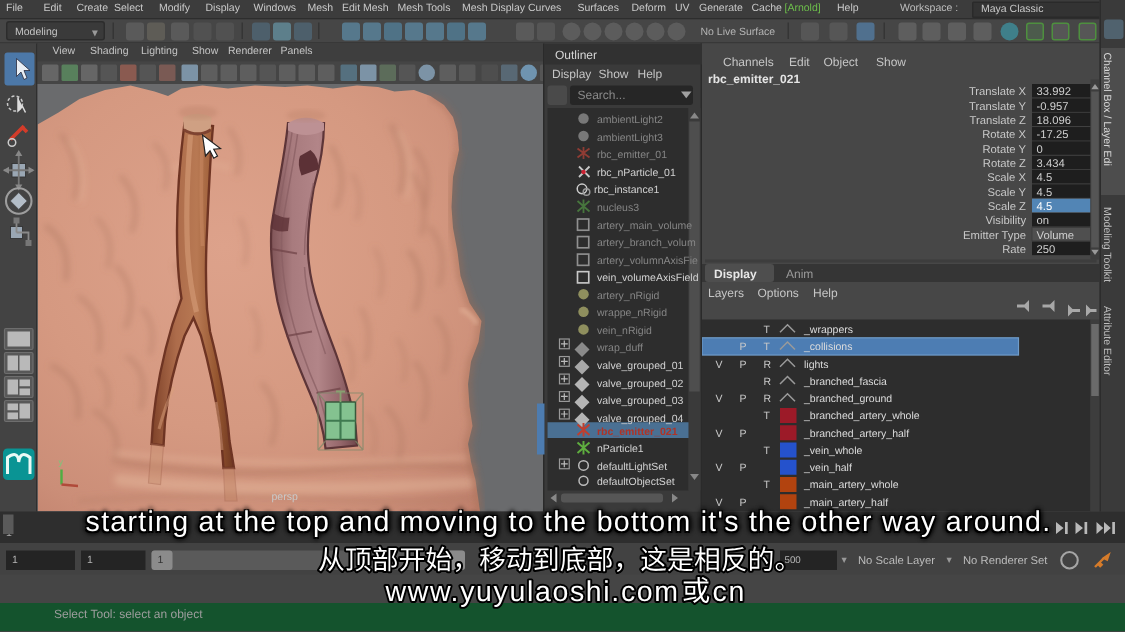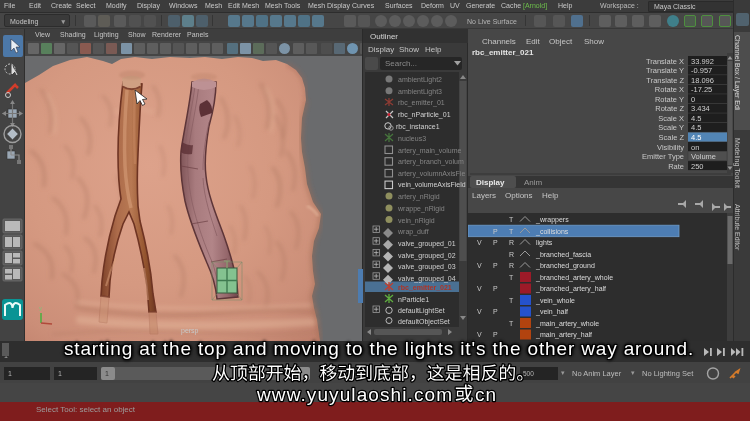--- a/index.html
+++ b/index.html
@@ -27,21 +27,21 @@
 #outliner { left:362px; top:29px; width:106px; height:312px; background:#3a3a3a; border-left:1px solid #2a2a2a; border-right:1px solid #2a2a2a; }
 
 #chpanel { left:468px; top:29px; width:265px; height:312px; background:#474747; }
 
 #rsidebar { left:733px; top:0px; width:17px; height:341px; background:#3a3a3a; border-left:1px solid #2c2c2c; }
 .vtab { position:absolute; left:0px; width:16px; color:#bdbdbd; font-size:7px; writing-mode:vertical-lr; }
 
 #timerow { left:0; top:341px; width:750px; height:21px; background:#2e2e2e; }
 #rangerow { left:0; top:362px; width:750px; height:21px; background:#424242; }
 #melrow { left:0; top:383px; width:750px; height:19px; background:#3e3e3e; }
-#helprow { left:0; top:402px; width:750px; height:19px; background:#7f1d1d; color:#9d9d9d; font-size:8px; }
+#helprow { left:0; top:402px; width:750px; height:19px; background:#14532d; color:#9d9d9d; font-size:8px; }
 
 .sub { position:absolute; width:750px; text-align:center; color:#fff; z-index:50;
   text-shadow:-1px -1px 0 #000, 1px -1px 0 #000, -1px 1px 0 #000, 1px 1px 0 #000, 0 2px 3px #000, 0 -2px 3px #000, 2px 0 3px #000, -2px 0 3px #000; }
 svg { display:block; }
 </style>
 </head>
 <body>
 <div id="app">
 
 <div id="menubar" class="abs">
@@ -567,33 +567,33 @@
 </svg>
 </div>
 <div id="rangerow" class="abs">
 <div style="position:absolute;left:4px;top:5px;width:46px;height:13px;background:#242424;color:#b5b5b5;font-size:7px;padding:3px 0 0 4px">1</div>
 <div style="position:absolute;left:54px;top:5px;width:43px;height:13px;background:#242424;color:#b5b5b5;font-size:7px;padding:3px 0 0 4px">1</div>
 <div style="position:absolute;left:101px;top:5px;width:209px;height:13px;background:#5a5a5a;border-radius:2px"></div>
 <div style="position:absolute;left:101px;top:5px;width:14px;height:13px;background:#8b8b8b;border-radius:2px;color:#333;font-size:7px;padding:3px 0 0 4px">1</div>
 <div style="position:absolute;left:296px;top:5px;width:14px;height:13px;background:#8b8b8b;border-radius:2px"></div>
 <div style="position:absolute;left:520px;top:5px;width:38px;height:13px;background:#242424;color:#b5b5b5;font-size:6.5px;padding:3px 0 0 3px">500</div>
 <span style="position:absolute;left:561px;top:7px;font-size:7px;color:#999">▾</span>
-<span style="position:absolute;left:572px;top:7px;font-size:7.5px;color:#bdbdbd">No Anim Layer</span>
+<span style="position:absolute;left:572px;top:7px;font-size:7.5px;color:#bdbdbd">No Scale Layer</span>
 <span style="position:absolute;left:631px;top:7px;font-size:7px;color:#999">▾</span>
-<span style="position:absolute;left:642px;top:7px;font-size:7.5px;color:#bdbdbd">No Lighting Set</span>
+<span style="position:absolute;left:642px;top:7px;font-size:7.5px;color:#bdbdbd">No Renderer Set</span>
 <svg width="40" height="17" style="position:absolute;left:705px;top:3px" viewBox="0 0 40 17">
 <circle cx="8" cy="8.5" r="5.5" fill="none" stroke="#a5a5a5" stroke-width="1.4"></circle>
 <path d="M25 13 l6 -6 m0 0 l3 -2 -1 3 Z m-4 4 l2 2 m-1 -3 l2 2" stroke="#d57b2a" stroke-width="1.6" fill="none"></path>
 </svg>
 </div>
 <div id="helprow" class="abs">
       <span style="position:absolute;left:36px;top:3px">Select Tool: select an object</span>
     </div>
 
-<div class="sub" style="left:0;top:339px;font-size:19px;letter-spacing:0.85px;padding-left:8px;line-height:19px;">starting at the top and moving to the lights it's the other way around.</div>
+<div class="sub" style="left:0;top:339px;font-size:19px;letter-spacing:0.85px;padding-left:8px;line-height:19px;">starting at the top and moving to the bottom it's the other way around.</div>
 <div id="sub2" class="abs" style="z-index:50;left:0;top:0">
 <svg width="750" height="421" viewBox="0 0 750 421" style="position:absolute;left:0;top:0">
 <path transform="translate(212,379.5)" d="M4.7 -14.6C4.4 -8 3.7 -2.7 0.7 0.5C1.1 0.7 1.8 1.2 2 1.4C3.8 -0.8 4.9 -3.7 5.4 -7.2C6.5 -5.7 7.6 -4.1 8.1 -2.9L9.1 -3.9C8.5 -5.3 7 -7.4 5.7 -8.9C5.9 -10.7 6 -12.6 6.1 -14.6ZM11.6 -14.7C11.2 -7.8 10.2 -2.6 6.6 0.4C7 0.6 7.7 1.1 7.9 1.3C9.9 -0.5 11.1 -2.9 11.9 -6C12.7 -3.3 14 -0.5 16.2 1.2C16.4 0.8 16.9 0.3 17.2 0C14.4 -1.9 13 -5.7 12.4 -8.7C12.7 -10.5 12.9 -12.5 13 -14.6ZM29.7 -8.9L29.7 -5.3C29.7 -3.4 29.4 -1 25 0.4C25.3 0.7 25.7 1.1 25.8 1.4C30.3 -0.3 31.1 -3 31.1 -5.3L31.1 -8.9ZM30.6 -1.6C31.8 -0.7 33.5 0.6 34.2 1.5L35.1 0.4C34.3 -0.4 32.7 -1.6 31.4 -2.5ZM26.4 -11.2L26.4 -2.8L27.7 -2.8L27.7 -10L33.1 -10L33.1 -2.8L34.4 -2.8L34.4 -11.2L30.3 -11.2L31 -13L35.1 -13L35.1 -14.2L25.7 -14.2L25.7 -13L29.5 -13C29.4 -12.5 29.2 -11.8 29 -11.2ZM18.7 -13.8L18.7 -12.5L21.6 -12.5L21.6 -0.9C21.6 -0.6 21.5 -0.6 21.2 -0.5C20.9 -0.5 20 -0.5 18.9 -0.6C19.1 -0.2 19.3 0.4 19.4 0.8C20.8 0.8 21.7 0.8 22.2 0.5C22.8 0.3 22.9 -0.1 22.9 -0.9L22.9 -12.5L25.3 -12.5L25.3 -13.8ZM38.3 -11.2C38.8 -10.3 39.3 -9 39.5 -8.1L40.7 -8.5C40.5 -9.3 40 -10.6 39.5 -11.5ZM47 -14.1L47 1.4L48.2 1.4L48.2 -12.9L51.1 -12.9C50.6 -11.4 49.9 -9.5 49.2 -8C50.9 -6.4 51.3 -5.1 51.3 -4C51.3 -3.3 51.2 -2.8 50.8 -2.6C50.6 -2.4 50.4 -2.4 50.1 -2.4C49.7 -2.4 49.2 -2.4 48.7 -2.4C48.9 -2 49.1 -1.5 49.1 -1.1C49.6 -1.1 50.2 -1.1 50.6 -1.2C51.1 -1.2 51.4 -1.3 51.7 -1.5C52.3 -1.9 52.6 -2.8 52.6 -3.8C52.6 -5.1 52.2 -6.5 50.5 -8.2C51.3 -9.8 52.1 -11.9 52.8 -13.6L51.9 -14.1L51.6 -14.1ZM40.2 -14.8C40.5 -14.2 40.8 -13.5 41 -12.9L37.2 -12.9L37.2 -11.7L45.7 -11.7L45.7 -12.9L42.4 -12.9C42.2 -13.5 41.8 -14.4 41.4 -15.1ZM43.6 -11.6C43.3 -10.6 42.7 -9.1 42.2 -8.1L36.7 -8.1L36.7 -6.9L46.1 -6.9L46.1 -8.1L43.6 -8.1C44 -9 44.5 -10.2 44.9 -11.3ZM37.8 -5.2L37.8 1.3L39 1.3L39 0.5L43.9 0.5L43.9 1.2L45.3 1.2L45.3 -5.2ZM39 -0.8L39 -4L43.9 -4L43.9 -0.8ZM65.3 -12.6L65.3 -7.5L60.3 -7.5L60.3 -8.3L60.3 -12.6ZM54.6 -7.5L54.6 -6.2L58.9 -6.2C58.6 -3.7 57.7 -1.3 54.7 0.5C55 0.7 55.5 1.2 55.7 1.5C59.1 -0.6 60 -3.4 60.2 -6.2L65.3 -6.2L65.3 1.4L66.7 1.4L66.7 -6.2L70.7 -6.2L70.7 -7.5L66.7 -7.5L66.7 -12.6L70.1 -12.6L70.1 -13.9L55.3 -13.9L55.3 -12.6L58.9 -12.6L58.9 -8.3L58.9 -7.5ZM79.9 -5.9L79.9 1.4L81.1 1.4L81.1 0.6L86.5 0.6L86.5 1.4L87.8 1.4L87.8 -5.9ZM81.1 -0.6L81.1 -4.6L86.5 -4.6L86.5 -0.6ZM79.3 -7.3C79.8 -7.5 80.6 -7.6 87.2 -8.1C87.5 -7.6 87.7 -7.2 87.8 -6.8L88.9 -7.4C88.4 -8.8 87.1 -10.9 85.9 -12.4L84.8 -11.9C85.5 -11.1 86.1 -10.2 86.6 -9.3L80.9 -8.9C82.1 -10.5 83.3 -12.6 84.2 -14.7L82.8 -15.1C81.9 -12.8 80.5 -10.4 80 -9.7C79.5 -9.1 79.2 -8.7 78.8 -8.6C79 -8.2 79.2 -7.6 79.3 -7.3ZM75.2 -10.1L77.3 -10.1C77 -7.8 76.6 -5.9 76 -4.3C75.4 -4.8 74.8 -5.3 74.2 -5.7C74.5 -7 74.9 -8.5 75.2 -10.1ZM72.8 -5.2C73.7 -4.6 74.6 -3.9 75.5 -3.1C74.7 -1.5 73.6 -0.4 72.3 0.3C72.6 0.6 73 1.1 73.1 1.4C74.5 0.6 75.6 -0.6 76.5 -2.2C77.1 -1.6 77.7 -0.9 78.1 -0.4L78.9 -1.5C78.5 -2.1 77.8 -2.8 77 -3.5C77.8 -5.5 78.3 -8 78.6 -11.3L77.8 -11.4L77.6 -11.4L75.5 -11.4C75.7 -12.6 75.9 -13.8 76 -14.9L74.8 -15C74.7 -13.9 74.5 -12.6 74.2 -11.4L72.4 -11.4L72.4 -10.1L74 -10.1C73.6 -8.3 73.2 -6.5 72.8 -5.2ZM92.3 1.9C94.2 1.3 95.4 -0.2 95.4 -2.1C95.4 -3.4 94.9 -4.2 93.9 -4.2C93.2 -4.2 92.5 -3.8 92.5 -2.9C92.5 -2.1 93.1 -1.6 93.9 -1.6L94.2 -1.7C94.1 -0.4 93.3 0.4 91.9 1ZM113.5 -14.9C112.3 -14.3 110.2 -13.8 108.4 -13.5C108.6 -13.2 108.8 -12.7 108.8 -12.4C109.5 -12.5 110.2 -12.7 111 -12.8L111 -9.9L108.2 -9.9L108.2 -8.6L110.7 -8.6C110.1 -6.6 109 -4.3 108 -3C108.2 -2.6 108.5 -2.1 108.7 -1.7C109.5 -2.9 110.3 -4.7 111 -6.5L111 1.4L112.2 1.4L112.2 -6.8C112.7 -6 113.4 -5 113.6 -4.4L114.4 -5.5C114.1 -5.9 112.7 -7.7 112.2 -8.2L112.2 -8.6L114.4 -8.6L114.4 -9.9L112.2 -9.9L112.2 -13.1C113 -13.3 113.7 -13.6 114.3 -13.8ZM116.5 -10.5C117.1 -10.2 117.8 -9.7 118.3 -9.2C117 -8.6 115.7 -8.1 114.3 -7.7C114.5 -7.5 114.8 -7 115 -6.7C118.5 -7.6 122 -9.6 123.5 -12.9L122.7 -13.4L122.5 -13.3L119.1 -13.3C119.5 -13.8 119.9 -14.3 120.2 -14.8L118.8 -15C118 -13.7 116.4 -12.2 114.2 -11.1C114.5 -10.9 114.9 -10.5 115.1 -10.2C116.2 -10.8 117.1 -11.5 117.9 -12.2L121.7 -12.2C121.1 -11.3 120.3 -10.5 119.4 -9.9C118.9 -10.3 118.1 -10.9 117.5 -11.2ZM117.4 -3.5C118.1 -3 118.9 -2.4 119.4 -1.8C117.8 -0.7 115.9 0 113.9 0.4C114.1 0.7 114.4 1.2 114.6 1.5C119 0.5 123 -1.8 124.5 -6.6L123.7 -6.9L123.4 -6.9L120.3 -6.9C120.7 -7.3 121 -7.8 121.3 -8.3L119.9 -8.5C119 -6.9 117.2 -5.1 114.5 -3.8C114.8 -3.7 115.1 -3.2 115.3 -2.9C116.9 -3.7 118.2 -4.7 119.3 -5.7L122.8 -5.7C122.2 -4.5 121.4 -3.5 120.4 -2.6C119.9 -3.2 119.1 -3.7 118.4 -4.2ZM126.9 -13.6L126.9 -12.4L133.8 -12.4L133.8 -13.6ZM137 -14.7C137 -13.5 137 -12.2 136.9 -10.9L134.4 -10.9L134.4 -9.6L136.9 -9.6C136.7 -5.5 136 -1.8 133.5 0.4C133.9 0.6 134.3 1.1 134.6 1.4C137.2 -1.1 138 -5.2 138.2 -9.6L140.9 -9.6C140.7 -3.3 140.4 -0.9 140 -0.3C139.8 -0.1 139.6 -0.1 139.3 -0.1C138.9 -0.1 137.9 -0.1 136.9 -0.2C137.2 0.2 137.3 0.8 137.3 1.1C138.3 1.2 139.3 1.2 139.8 1.2C140.4 1.1 140.8 0.9 141.1 0.5C141.8 -0.3 142 -2.8 142.2 -10.2C142.2 -10.4 142.2 -10.9 142.2 -10.9L138.3 -10.9C138.3 -12.2 138.3 -13.5 138.3 -14.7ZM126.9 -0.8L126.9 -0.8L126.9 -0.8C127.3 -1 128 -1.2 132.9 -2.3L133.3 -1.1L134.5 -1.5C134.1 -2.8 133.3 -4.9 132.6 -6.5L131.5 -6.2C131.9 -5.4 132.2 -4.4 132.6 -3.5L128.3 -2.6C129 -4.2 129.7 -6.2 130.1 -8.1L134.1 -8.1L134.1 -9.3L126.3 -9.3L126.3 -8.1L128.8 -8.1C128.3 -6 127.5 -3.9 127.3 -3.3C127 -2.6 126.7 -2.1 126.5 -2C126.6 -1.7 126.8 -1.1 126.9 -0.8ZM154.7 -13.5L154.7 -2.6L155.9 -2.6L155.9 -13.5ZM158.2 -14.7L158.2 -0.7C158.2 -0.4 158.1 -0.3 157.8 -0.3C157.5 -0.3 156.5 -0.3 155.5 -0.3C155.7 0.1 155.9 0.7 156 1.1C157.3 1.1 158.2 1 158.8 0.8C159.3 0.6 159.5 0.2 159.5 -0.7L159.5 -14.7ZM144.3 -0.8L144.6 0.5C147 0.1 150.4 -0.6 153.6 -1.2L153.5 -2.4L149.7 -1.7L149.7 -4.5L153.3 -4.5L153.3 -5.7L149.7 -5.7L149.7 -7.6L148.5 -7.6L148.5 -5.7L144.9 -5.7L144.9 -4.5L148.5 -4.5L148.5 -1.5ZM145.3 -7.9C145.8 -8.1 146.4 -8.1 152 -8.7C152.3 -8.3 152.5 -7.9 152.7 -7.6L153.7 -8.2C153.2 -9.3 152 -10.9 151 -12.1L150 -11.5C150.4 -11 150.9 -10.3 151.3 -9.7L146.7 -9.3C147.5 -10.3 148.2 -11.5 148.8 -12.7L153.7 -12.7L153.7 -13.9L144.5 -13.9L144.5 -12.7L147.3 -12.7C146.7 -11.4 146 -10.3 145.7 -9.9C145.4 -9.5 145.2 -9.2 144.9 -9.1C145 -8.8 145.2 -8.1 145.3 -7.9ZM170.3 -2.8C171 -1.6 171.7 0.1 172 1.1L173.1 0.6C172.8 -0.4 172 -2 171.3 -3.2ZM166.2 1.2C166.5 1 167.1 0.8 170.5 -0.4C170.5 -0.7 170.4 -1.2 170.5 -1.6L167.8 -0.7L167.8 -5.1L172.3 -5.1C173 -1.4 174.5 1.3 176.4 1.3C177.6 1.3 178.1 0.5 178.2 -2C177.9 -2.1 177.5 -2.3 177.2 -2.6C177.1 -0.8 176.9 -0 176.5 -0C175.4 -0 174.3 -2.1 173.6 -5.1L177.6 -5.1L177.6 -6.3L173.3 -6.3C173.2 -7.3 173.1 -8.4 173 -9.5C174.4 -9.7 175.8 -9.9 176.9 -10.1L175.8 -11.1C173.7 -10.7 169.8 -10.3 166.5 -10.2L166.5 -0.9C166.5 -0.2 166.1 0 165.8 0.1C165.9 0.4 166.1 0.9 166.2 1.2ZM172 -6.3L167.8 -6.3L167.8 -9.1C169 -9.2 170.4 -9.3 171.7 -9.4C171.8 -8.3 171.9 -7.3 172 -6.3ZM169.6 -14.7C169.9 -14.3 170.2 -13.7 170.4 -13.2L163.3 -13.2L163.3 -8.1C163.3 -5.5 163.1 -1.8 161.7 0.8C162 0.9 162.5 1.3 162.8 1.5C164.3 -1.2 164.6 -5.3 164.6 -8.1L164.6 -12L178.1 -12L178.1 -13.2L171.9 -13.2C171.7 -13.8 171.3 -14.5 170.9 -15.1ZM181.5 -11.2C182 -10.3 182.5 -9 182.7 -8.1L183.9 -8.5C183.7 -9.3 183.2 -10.6 182.7 -11.5ZM190.2 -14.1L190.2 1.4L191.4 1.4L191.4 -12.9L194.3 -12.9C193.8 -11.4 193.1 -9.5 192.4 -8C194.1 -6.4 194.5 -5.1 194.5 -4C194.5 -3.3 194.4 -2.8 194 -2.6C193.8 -2.4 193.6 -2.4 193.3 -2.4C192.9 -2.4 192.4 -2.4 191.9 -2.4C192.1 -2 192.3 -1.5 192.3 -1.1C192.8 -1.1 193.4 -1.1 193.8 -1.2C194.3 -1.2 194.6 -1.3 194.9 -1.5C195.5 -1.9 195.8 -2.8 195.8 -3.8C195.8 -5.1 195.4 -6.5 193.7 -8.2C194.5 -9.8 195.3 -11.9 196 -13.6L195.1 -14.1L194.8 -14.1ZM183.4 -14.8C183.7 -14.2 184 -13.5 184.2 -12.9L180.4 -12.9L180.4 -11.7L188.9 -11.7L188.9 -12.9L185.6 -12.9C185.4 -13.5 185 -14.4 184.6 -15.1ZM186.8 -11.6C186.5 -10.6 185.9 -9.1 185.4 -8.1L179.9 -8.1L179.9 -6.9L189.3 -6.9L189.3 -8.1L186.8 -8.1C187.2 -9 187.7 -10.2 188.1 -11.3ZM181 -5.2L181 1.3L182.2 1.3L182.2 0.5L187.1 0.5L187.1 1.2L188.5 1.2L188.5 -5.2ZM182.2 -0.8L182.2 -4L187.1 -4L187.1 -0.8ZM199.7 1.9C201.6 1.3 202.8 -0.2 202.8 -2.1C202.8 -3.4 202.3 -4.2 201.3 -4.2C200.6 -4.2 199.9 -3.8 199.9 -2.9C199.9 -2.1 200.5 -1.6 201.3 -1.6L201.6 -1.7C201.5 -0.4 200.7 0.4 199.3 1ZM215.9 -13.6C216.8 -12.7 217.9 -11.5 218.4 -10.7L219.5 -11.5C219 -12.3 217.9 -13.5 216.9 -14.2ZM219.3 -8.3L215.7 -8.3L215.7 -7L218 -7L218 -1.8C217.2 -1.5 216.3 -0.9 215.4 -0L216.4 1.3C217.3 0.3 218.1 -0.7 218.7 -0.7C219.1 -0.7 219.7 -0.2 220.4 0.2C221.7 0.9 223.2 1.1 225.3 1.1C227.1 1.1 230.2 1 231.6 0.9C231.6 0.4 231.9 -0.2 232 -0.6C230.2 -0.4 227.4 -0.3 225.4 -0.3C223.4 -0.3 221.8 -0.4 220.7 -1C220.1 -1.4 219.7 -1.7 219.3 -1.8ZM220.6 -9.2C222 -8.2 223.6 -7 225.1 -5.9C223.8 -4.5 222.1 -3.5 220 -2.8C220.2 -2.5 220.7 -1.9 220.8 -1.6C222.9 -2.5 224.7 -3.6 226.1 -5.1C227.7 -3.8 229.1 -2.6 230 -1.6L231.1 -2.6C230.1 -3.6 228.6 -4.8 227 -6.1C228 -7.4 228.9 -9 229.4 -11L231.7 -11L231.7 -12.2L225.9 -12.2L226.8 -12.6C226.6 -13.3 226 -14.3 225.5 -15.1L224.2 -14.7C224.6 -14 225.2 -12.9 225.4 -12.2L220.1 -12.2L220.1 -11L228 -11C227.5 -9.4 226.8 -8 225.9 -6.8C224.4 -7.9 222.9 -9.1 221.6 -10ZM236.9 -10.9L246.3 -10.9L246.3 -9.4L236.9 -9.4ZM236.9 -13.3L246.3 -13.3L246.3 -11.8L236.9 -11.8ZM235.6 -14.3L235.6 -8.4L247.6 -8.4L247.6 -14.3ZM236.8 -5.4C236.4 -2.7 235.2 -0.7 233.3 0.5C233.6 0.7 234.1 1.2 234.3 1.4C235.5 0.6 236.5 -0.5 237.1 -2C238.6 0.5 240.9 1.1 244.5 1.1L249.4 1.1C249.5 0.7 249.7 0.1 249.9 -0.2C249 -0.2 245.3 -0.2 244.6 -0.2C243.8 -0.2 243.1 -0.2 242.5 -0.3L242.5 -2.8L248.4 -2.8L248.4 -3.9L242.5 -3.9L242.5 -5.9L249.6 -5.9L249.6 -7.1L233.8 -7.1L233.8 -5.9L241.1 -5.9L241.1 -0.5C239.6 -0.9 238.4 -1.8 237.7 -3.4C237.9 -4 238.1 -4.5 238.2 -5.2ZM260.4 -8.5L265.8 -8.5L265.8 -5.4L260.4 -5.4ZM260.4 -9.7L260.4 -12.7L265.8 -12.7L265.8 -9.7ZM260.4 -4.1L265.8 -4.1L265.8 -1L260.4 -1ZM259.1 -14L259.1 1.3L260.4 1.3L260.4 0.2L265.8 0.2L265.8 1.3L267.2 1.3L267.2 -14ZM254.4 -15L254.4 -11.2L251.5 -11.2L251.5 -9.9L254.3 -9.9C253.6 -7.4 252.4 -4.6 251.1 -3.1C251.3 -2.8 251.7 -2.3 251.8 -1.9C252.8 -3.2 253.7 -5.1 254.4 -7.2L254.4 1.4L255.7 1.4L255.7 -6.8C256.4 -5.9 257.2 -4.8 257.6 -4.2L258.4 -5.3C258 -5.8 256.4 -7.7 255.7 -8.3L255.7 -9.9L258.3 -9.9L258.3 -11.2L255.7 -11.2L255.7 -15ZM282.9 -14.9C280.3 -14.1 275.6 -13.7 271.5 -13.5L271.5 -8.7C271.5 -5.9 271.4 -2.1 269.5 0.7C269.8 0.8 270.4 1.2 270.6 1.5C272.5 -1.3 272.9 -5.3 272.9 -8.3L274.1 -8.3C274.9 -5.9 276.1 -4 277.6 -2.4C276.1 -1.2 274.2 -0.4 272.3 0.1C272.6 0.4 272.9 1 273.1 1.3C275.1 0.7 277.1 -0.2 278.7 -1.5C280.3 -0.2 282.2 0.7 284.4 1.3C284.6 0.9 285 0.4 285.3 0.1C283.1 -0.4 281.2 -1.2 279.7 -2.3C281.5 -4.1 283 -6.3 283.8 -9.3L282.8 -9.6L282.6 -9.6L272.9 -9.6L272.9 -12.4C276.8 -12.5 281.1 -13 284 -13.8ZM282 -8.3C281.3 -6.2 280.1 -4.6 278.7 -3.3C277.3 -4.6 276.2 -6.3 275.5 -8.3ZM296.3 -7.6C297.3 -6.3 298.5 -4.5 299 -3.4L300.2 -4.1C299.6 -5.2 298.3 -6.9 297.3 -8.2ZM290.7 -15.1C290.6 -14.2 290.2 -13 290 -12.2L288 -12.2L288 1L289.2 1L289.2 -0.4L294.2 -0.4L294.2 -12.2L291.2 -12.2C291.5 -12.9 291.8 -13.9 292.1 -14.8ZM289.2 -11L293 -11L293 -7.2L289.2 -7.2ZM289.2 -1.7L289.2 -6L293 -6L293 -1.7ZM297.1 -15.1C296.5 -12.6 295.6 -10.2 294.3 -8.6C294.7 -8.4 295.2 -8 295.5 -7.8C296.1 -8.7 296.6 -9.8 297.1 -11L301.7 -11C301.5 -3.8 301.2 -1 300.6 -0.4C300.4 -0.2 300.2 -0.1 299.9 -0.1C299.5 -0.1 298.4 -0.1 297.2 -0.2C297.5 0.1 297.6 0.7 297.7 1.1C298.7 1.1 299.7 1.1 300.3 1.1C301 1 301.4 0.9 301.8 0.3C302.5 -0.5 302.7 -3.3 303 -11.5C303 -11.7 303 -12.2 303 -12.2L297.6 -12.2C297.9 -13 298.2 -13.9 298.4 -14.8ZM307.8 -4.4C306.3 -4.4 305.1 -3.2 305.1 -1.6C305.1 -0.1 306.3 1.1 307.8 1.1C309.3 1.1 310.5 -0.1 310.5 -1.6C310.5 -3.2 309.3 -4.4 307.8 -4.4ZM307.8 0.2C306.8 0.2 306 -0.6 306 -1.6C306 -2.6 306.8 -3.5 307.8 -3.5C308.8 -3.5 309.6 -2.6 309.6 -1.6C309.6 -0.6 308.8 0.2 307.8 0.2Z" fill="#fff" stroke="#000" stroke-width="2.6" paint-order="stroke" stroke-linejoin="round"></path>
 </svg>
 </div>
 <div id="sub3" class="abs" style="z-index:50;left:0;top:0">
 <svg width="750" height="421" viewBox="0 0 750 421" style="position:absolute;left:0;top:0">
 <g font-family="Liberation Sans, sans-serif" font-size="19" letter-spacing="1.1">
 <text x="257" y="400.5" fill="#fff" stroke="#000" stroke-width="2.6" paint-order="stroke" stroke-linejoin="round">www.yuyulaoshi.com</text>
 <text x="475" y="400.5" fill="#fff" stroke="#000" stroke-width="2.6" paint-order="stroke" stroke-linejoin="round">cn</text>

